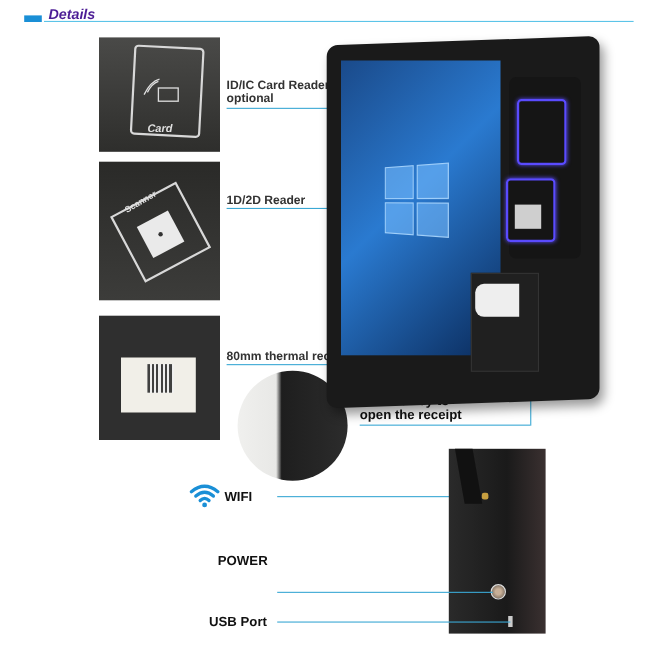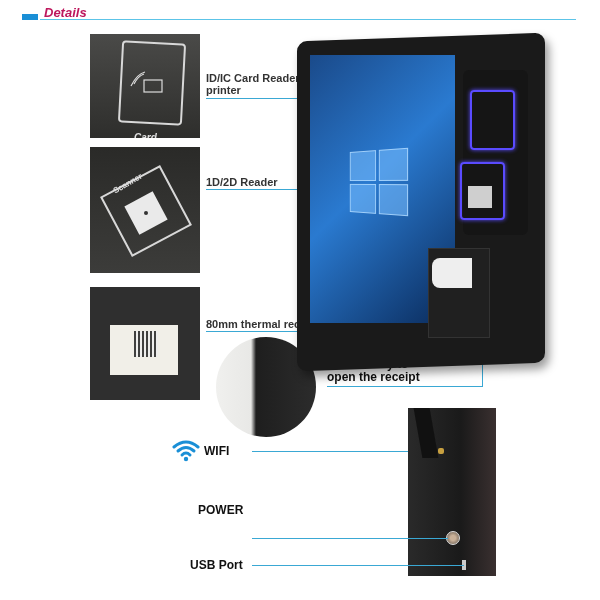--- a/index.html
+++ b/index.html
@@ -1,32 +1,32 @@
 <!DOCTYPE html>
 <html><head>
 <meta charset="utf-8">
 <style>
   * { box-sizing: border-box; margin: 0; padding: 0; }
   body { width: 600px; height: 600px; background: #ffffff; position: relative; overflow: hidden; font-family: "Liberation Sans", sans-serif; }
   .abs { position: absolute; }
   .hdr-bar { left: 22px; top: 14px; width: 16px; height: 6px; background: #1a8fd6; }
-  .hdr-title { left: 44px; top: 5px; font-size: 13px; font-weight: bold; font-style: italic; color: #be185d; }
+  .hdr-title { left: 44px; top: 5px; font-size: 13px; font-weight: bold; font-style: italic; color: #4c1d95; }
   .hdr-line { left: 40px; top: 19px; width: 536px; height: 1px; background: #5cc4e8; }
 
   .label { font-size: 11px; font-weight: bold; color: #333; line-height: 12px; }
   .label-dark { font-size: 12px; font-weight: bold; color: #111; line-height: 12px; }
   .leader { height: 1px; background: #3aa8d4; }
   .vleader { width: 1px; background: #3aa8d4; }
 
   .photo { background: #3a3a3a; overflow: hidden; }
 
   
   .card-photo { left: 90px; top: 34px; width: 110px; height: 104px; background: linear-gradient(180deg,#4a4a48 0%,#2e2e2c 100%); }
   .card-outline { left: 30px; top: 8px; width: 64px; height: 82px; border: 2px solid #d8d8d8; border-radius: 4px; transform: rotate(3deg); }
-  .card-text { left: 44px; top: 78px; color: #e0e0e0; font-size: 10px; font-style: italic; font-weight: bold; margin-top: 20px; }
+  .card-text { left: 44px; top: 78px; color: #e0e0e0; font-size: 10px; font-style: italic; font-weight: bold; }
 
   .scanner-photo { left: 90px; top: 147px; width: 110px; height: 126px; background: linear-gradient(180deg,#2a2a28 0%,#3c3c3a 100%); }
   .scanner-frame { left: 22px; top: 22px; width: 68px; height: 68px; border: 2px solid #d8d8d8; transform: rotate(-28deg); top: 30px; }
   .scanner-window { left: 40px; top: 50px; width: 32px; height: 32px; background: #eaeaea; transform: rotate(-28deg); }
   .scanner-dot { left: 54px; top: 64px; width: 4px; height: 4px; border-radius: 50%; background: #333; }
   .scanner-text { left: 22px; top: 32px; color: #e0e0e0; font-size: 8px; font-weight: bold; transform: rotate(-30deg); }
 
   .printer-photo { left: 90px; top: 287px; width: 110px; height: 113px; background: #2f2f2f; }
   .receipt { left: 20px; top: 38px; width: 68px; height: 50px; background: #f1efe8; }
   .qr { left: 44px; top: 44px; width: 24px; height: 26px; background: repeating-linear-gradient(90deg,#222 0 2px,#eee 2px 4px), #fff; opacity: 0.85; }
@@ -64,21 +64,21 @@
 <div class="abs photo card-photo">
   <div class="abs card-outline"></div>
   <svg class="abs" style="left:40px;top:36px" width="40" height="26">
     <path d="M4 14 q4 -8 10 -10" stroke="#ddd" fill="none" stroke-width="1.2"></path>
     <path d="M1 16 q6 -12 14 -14" stroke="#ddd" fill="none" stroke-width="1.2"></path>
     <rect x="14" y="10" width="18" height="12" stroke="#ddd" fill="none" stroke-width="1.2"></rect>
   </svg>
   <div class="abs card-text">Card</div>
 </div>
 <div class="abs label" style="left:206px;top:72px">ID/IC Card Reader</div>
-<div class="abs label" style="left:206px;top:84px">printer</div>
+<div class="abs label" style="left:206px;top:84px">optional</div>
 <div class="abs leader" style="left:206px;top:98px;width:256px"></div>
 
 <div class="abs photo scanner-photo">
   <div class="abs scanner-frame"></div>
   <div class="abs scanner-window"></div>
   <div class="abs scanner-dot"></div>
   <div class="abs scanner-text">Scanner</div>
 </div>
 <div class="abs label" style="left:206px;top:176px">1D/2D Reader</div>
 <div class="abs leader" style="left:206px;top:189px;width:252px"></div>

